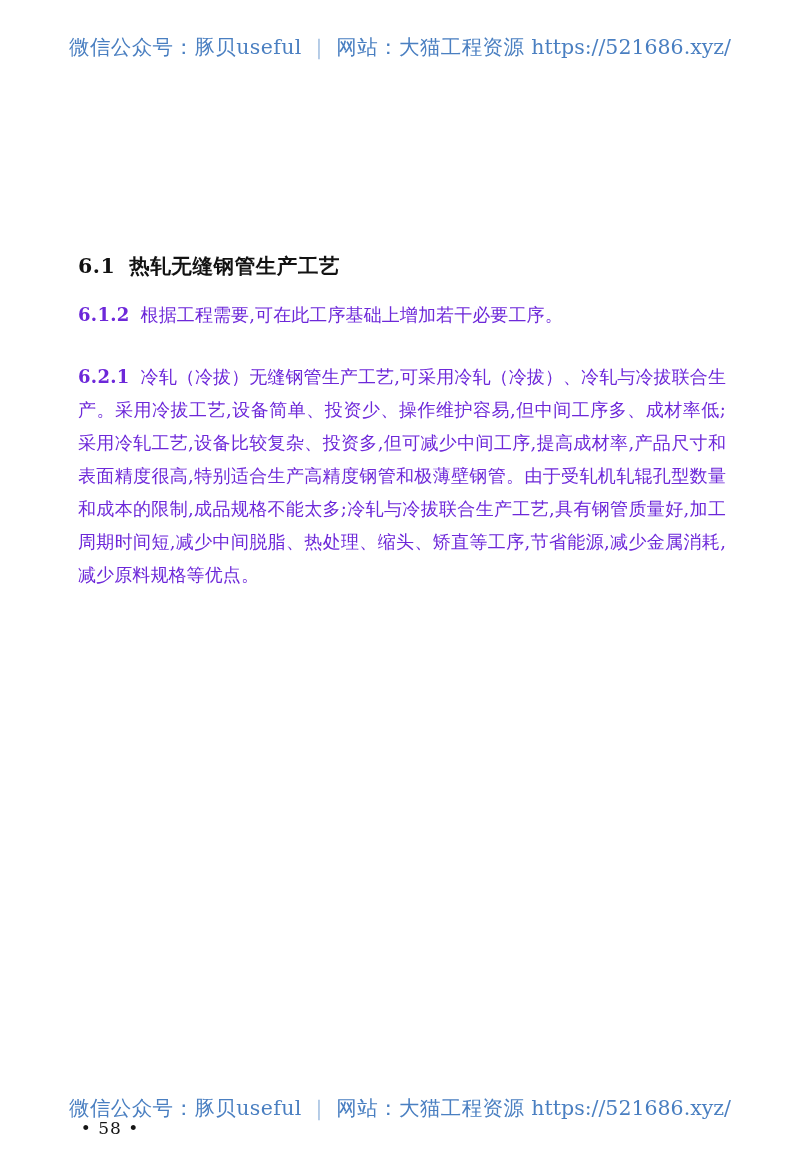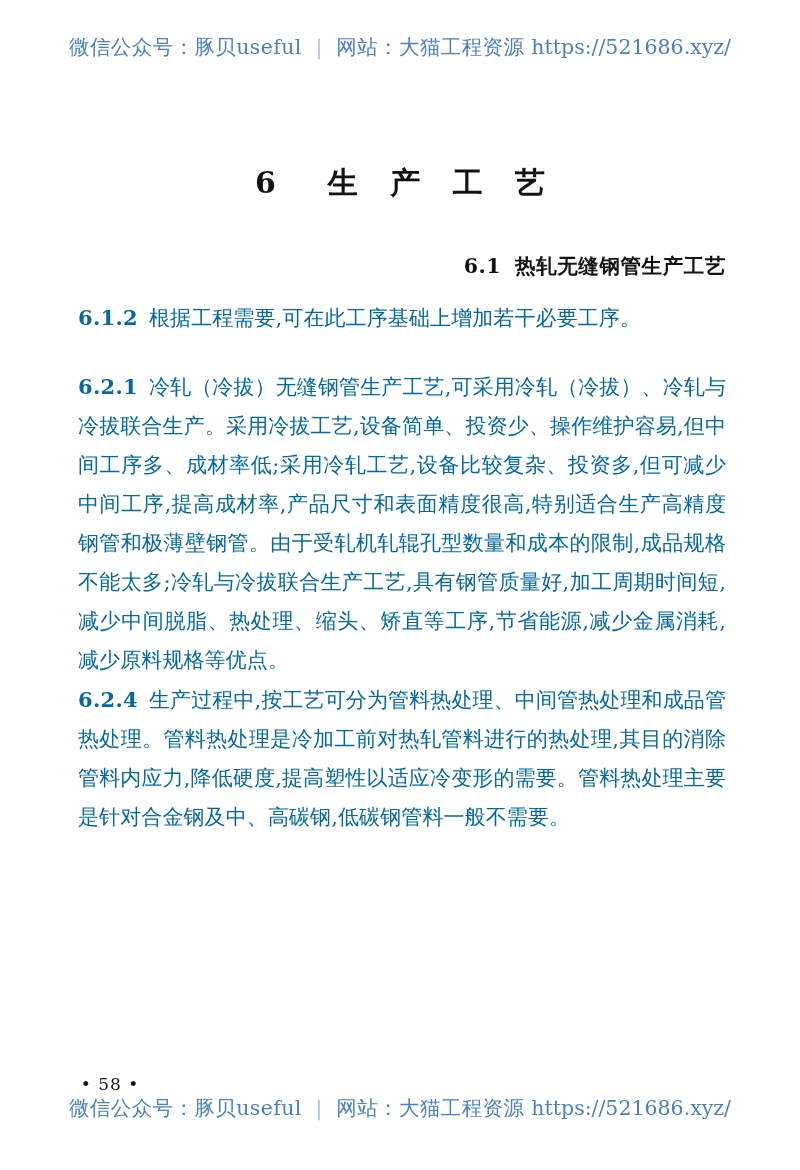--- a/index.html
+++ b/index.html
@@ -62,76 +62,75 @@
 
   
   .content {
     position: absolute;
     top: 252px;
     left: 78px;
     width: 648px;
   }
 
   .section-heading {
-    text-align: right;
+    text-align: left;
     font-size: 20.5px;
     font-weight: bold;
     letter-spacing: 0.6px;
     color: #121212;
   }
   .section-heading .num {
     letter-spacing: 0.5px;
     margin-right: 14px;
   }
 
   .para {
-    font-size: 21px;
-    line-height: 39px;
+    font-size: 18px;
+    line-height: 33px;
     text-align: justify;
     text-justify: inter-character;
-    color: #0369a1;
+    color: #6d28d9;
     letter-spacing: 0.1px;
   }
   .para .clause {
     font-weight: bold;
     letter-spacing: 0.3px;
     margin-right: 11px;
   }
   .para .latin {
     font-family: "DejaVu Serif", "Liberation Serif", serif;
     padding: 0 2px;
   }
 
   .gap-h61 { height: 18px; }
   .gap-612 { height: 14px; }
   .gap-h62 { height: 15px; }
 
   
   .page-number {
     position: absolute;
-    top: 1074px;
+    top: 1118px;
     left: 60px;
     width: 100px;
     text-align: center;
     font-size: 17px;
     color: #161616;
     letter-spacing: 1px;
     font-family: "DejaVu Serif", "Liberation Serif", serif;
   }
 </style>
 </head>
 <body>
 
 <div class="page">
 
   <div class="watermark watermark-top">
     <span>微信公众号：豚贝useful</span><span class="sep">｜</span><span>网站：大猫工程资源</span> <span class="url">https://521686.xyz/</span>
   </div>
 
-  <div class="chapter-title">6　生 产 工 艺</div>
 
   <div class="content">
 
     <div class="section-heading">
       <span class="num">6.1</span><span>热轧无缝钢管生产工艺</span>
     </div>
 
     <div class="gap-h61"></div>
 
     <div class="para">
@@ -140,23 +139,20 @@
 
     <div class="gap-612"></div>
 
 
     <div class="gap-h62"></div>
 
     <div class="para">
       <span class="clause">6.2.1</span><span>冷轧（冷拔）无缝钢管生产工艺,可采用冷轧（冷拔）、冷轧与冷拔联合生产。采用冷拔工艺,设备简单、投资少、操作维护容易,但中间工序多、成材率低;采用冷轧工艺,设备比较复杂、投资多,但可减少中间工序,提高成材率,产品尺寸和表面精度很高,特别适合生产高精度钢管和极薄壁钢管。由于受轧机轧辊孔型数量和成本的限制,成品规格不能太多;冷轧与冷拔联合生产工艺,具有钢管质量好,加工周期时间短,减少中间脱脂、热处理、缩头、矫直等工序,节省能源,减少金属消耗,减少原料规格等优点。</span>
     </div>
 
-    <div class="para">
-      <span class="clause">6.2.4</span><span>生产过程中,按工艺可分为管料热处理、中间管热处理和成品管热处理。管料热处理是冷加工前对热轧管料进行的热处理,其目的消除管料内应力,降低硬度,提高塑性以适应冷变形的需要。管料热处理主要是针对合金钢及中、高碳钢,低碳钢管料一般不需要。</span>
-    </div>
 
 
   </div>
 
   <div class="watermark watermark-bottom">
     <span>微信公众号：豚贝useful</span><span class="sep">｜</span><span>网站：大猫工程资源</span> <span class="url">https://521686.xyz/</span>
   </div>
 
   <div class="page-number">• 58 •</div>
 

